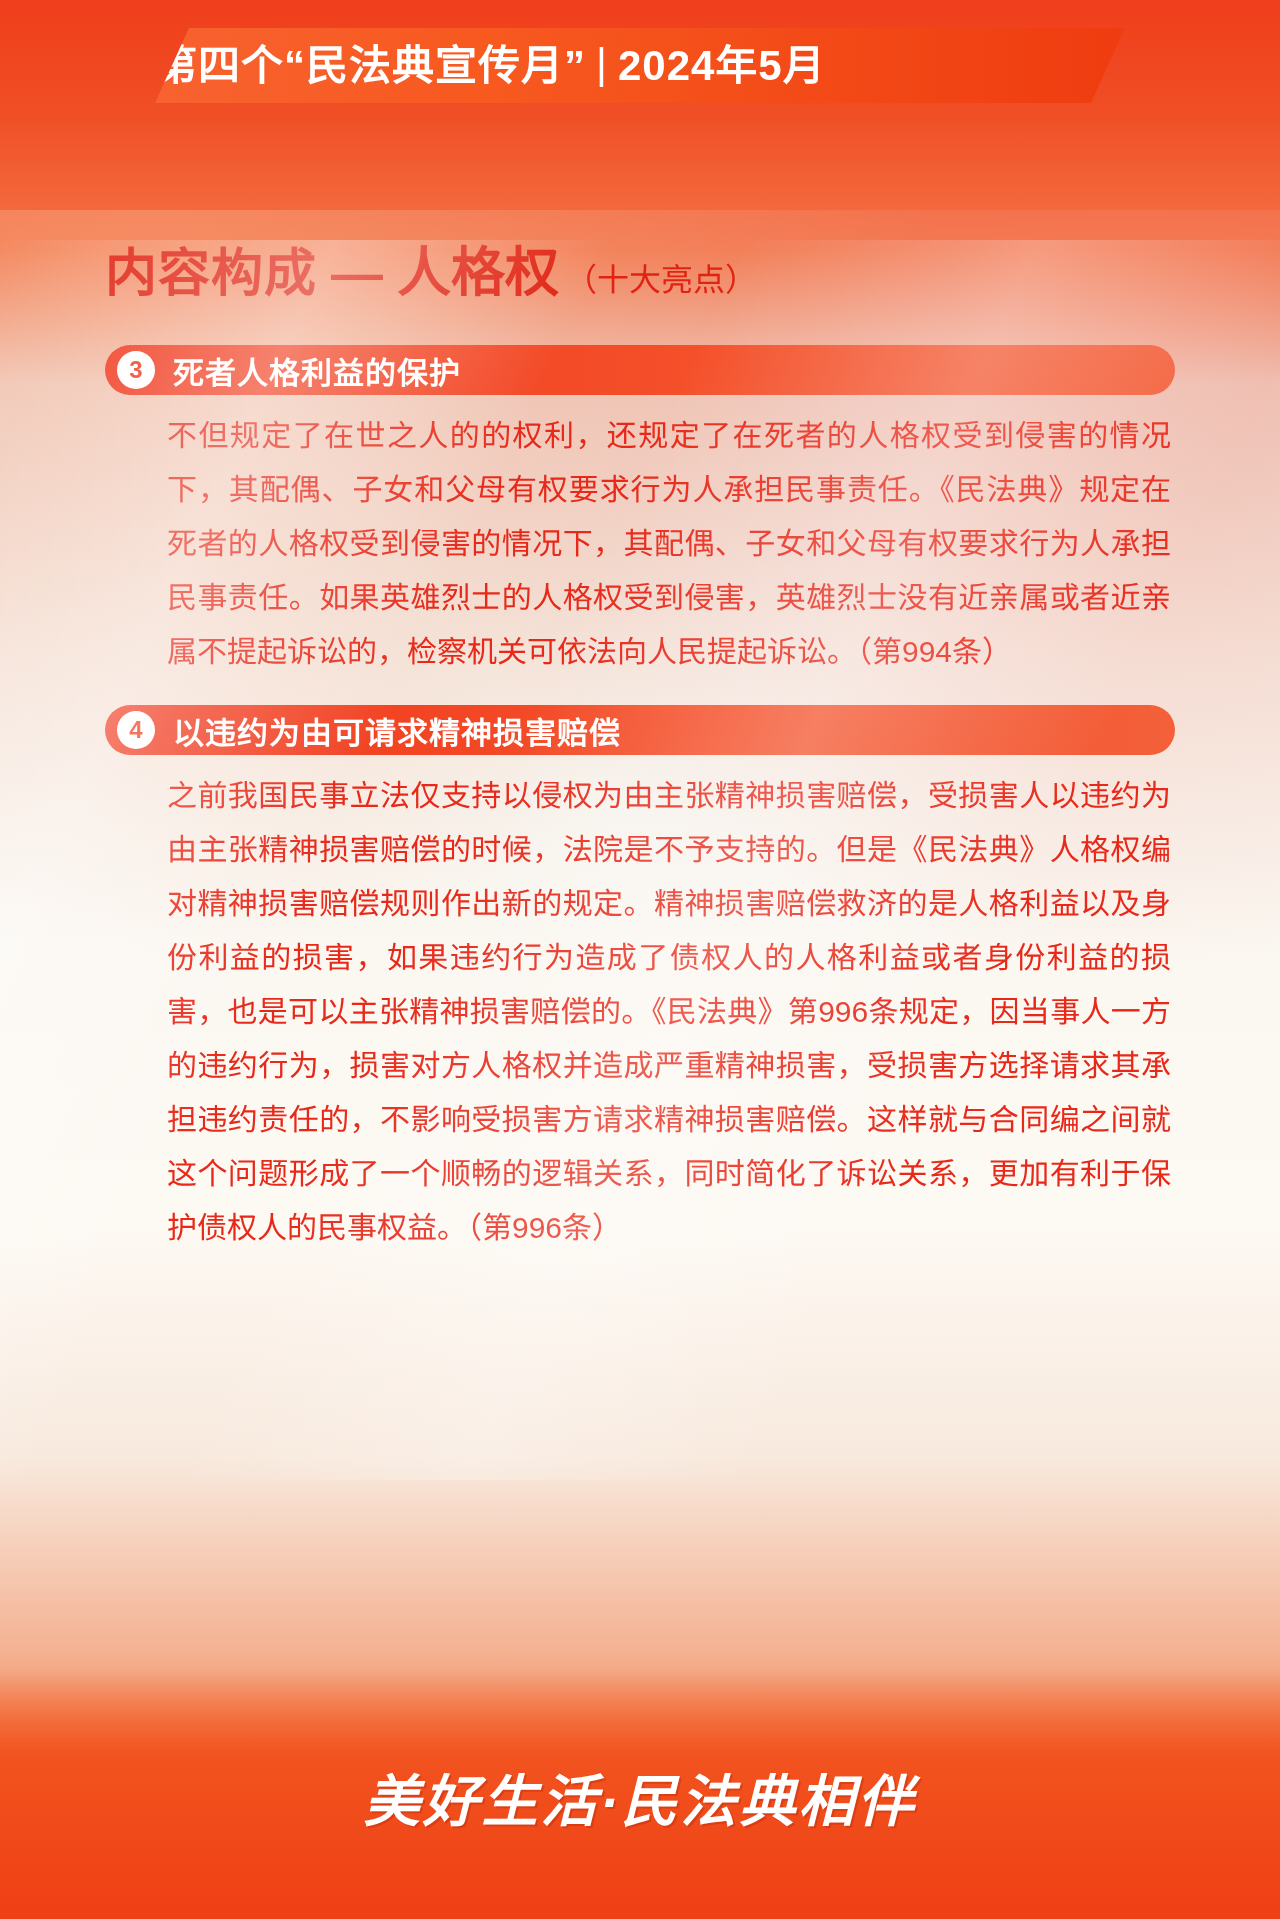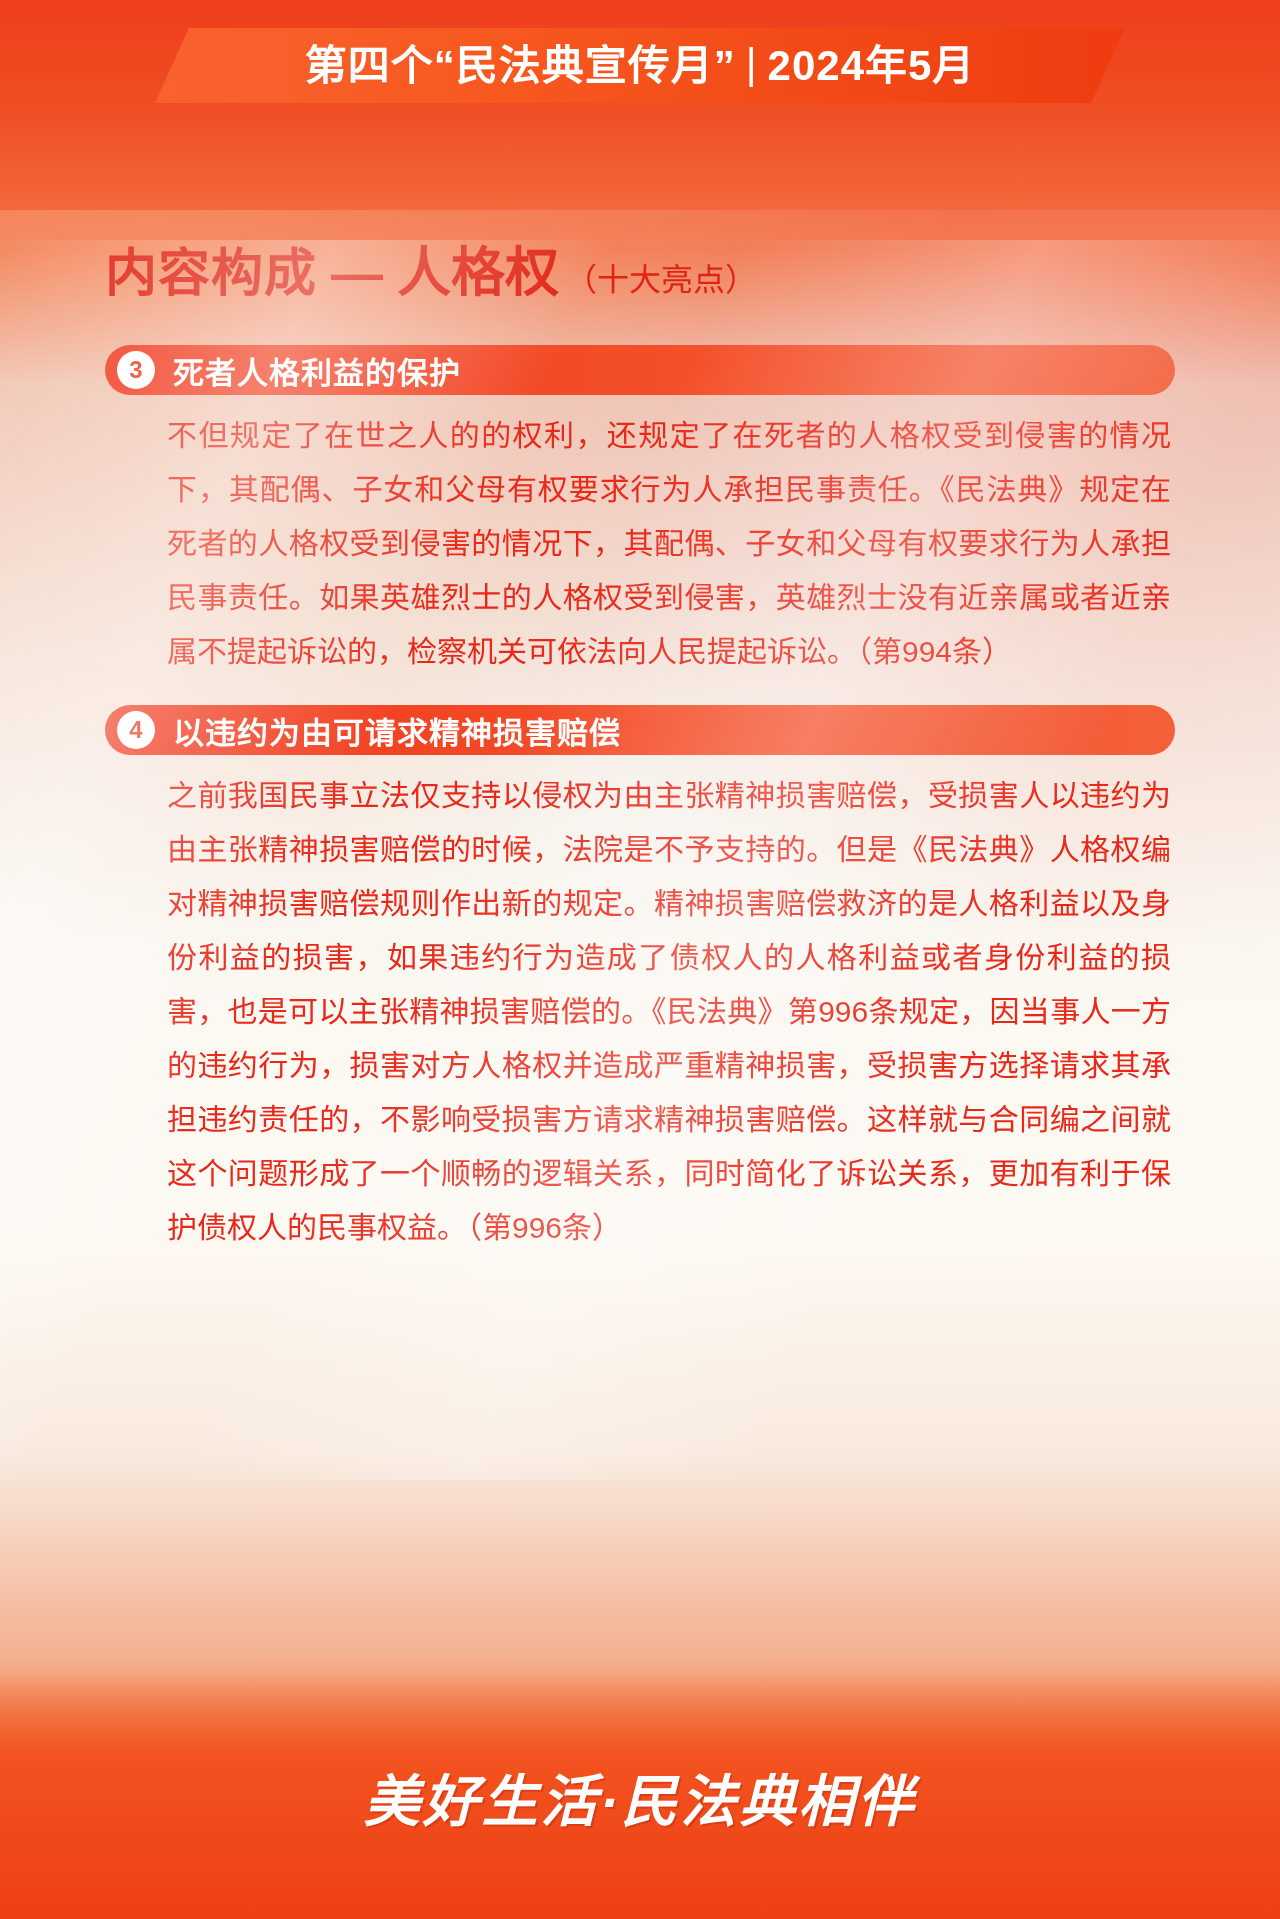--- a/index.html
+++ b/index.html
@@ -45,21 +45,20 @@
     background: linear-gradient(180deg, #ef3e1b 0%, #f04f26 55%, #f3693d 100%);
   }
   .header-ribbon {
     position: absolute;
     left: 155px; top: 28px;
     width: 970px; height: 75px;
     background: linear-gradient(90deg, #f8622f 0%, #f7591f 35%, #ef3c10 100%);
     clip-path: polygon(34px 0, 970px 0, 936px 75px, 0 75px);
     display: flex;
     align-items: center;
-    justify-content: center;
   }
   .header-ribbon-text {
     color: #ffffff;
     font-size: 42px;
     font-weight: bold;
     letter-spacing: 1px;
     white-space: nowrap;
     line-height: 1;
   }
   .header-sep {

